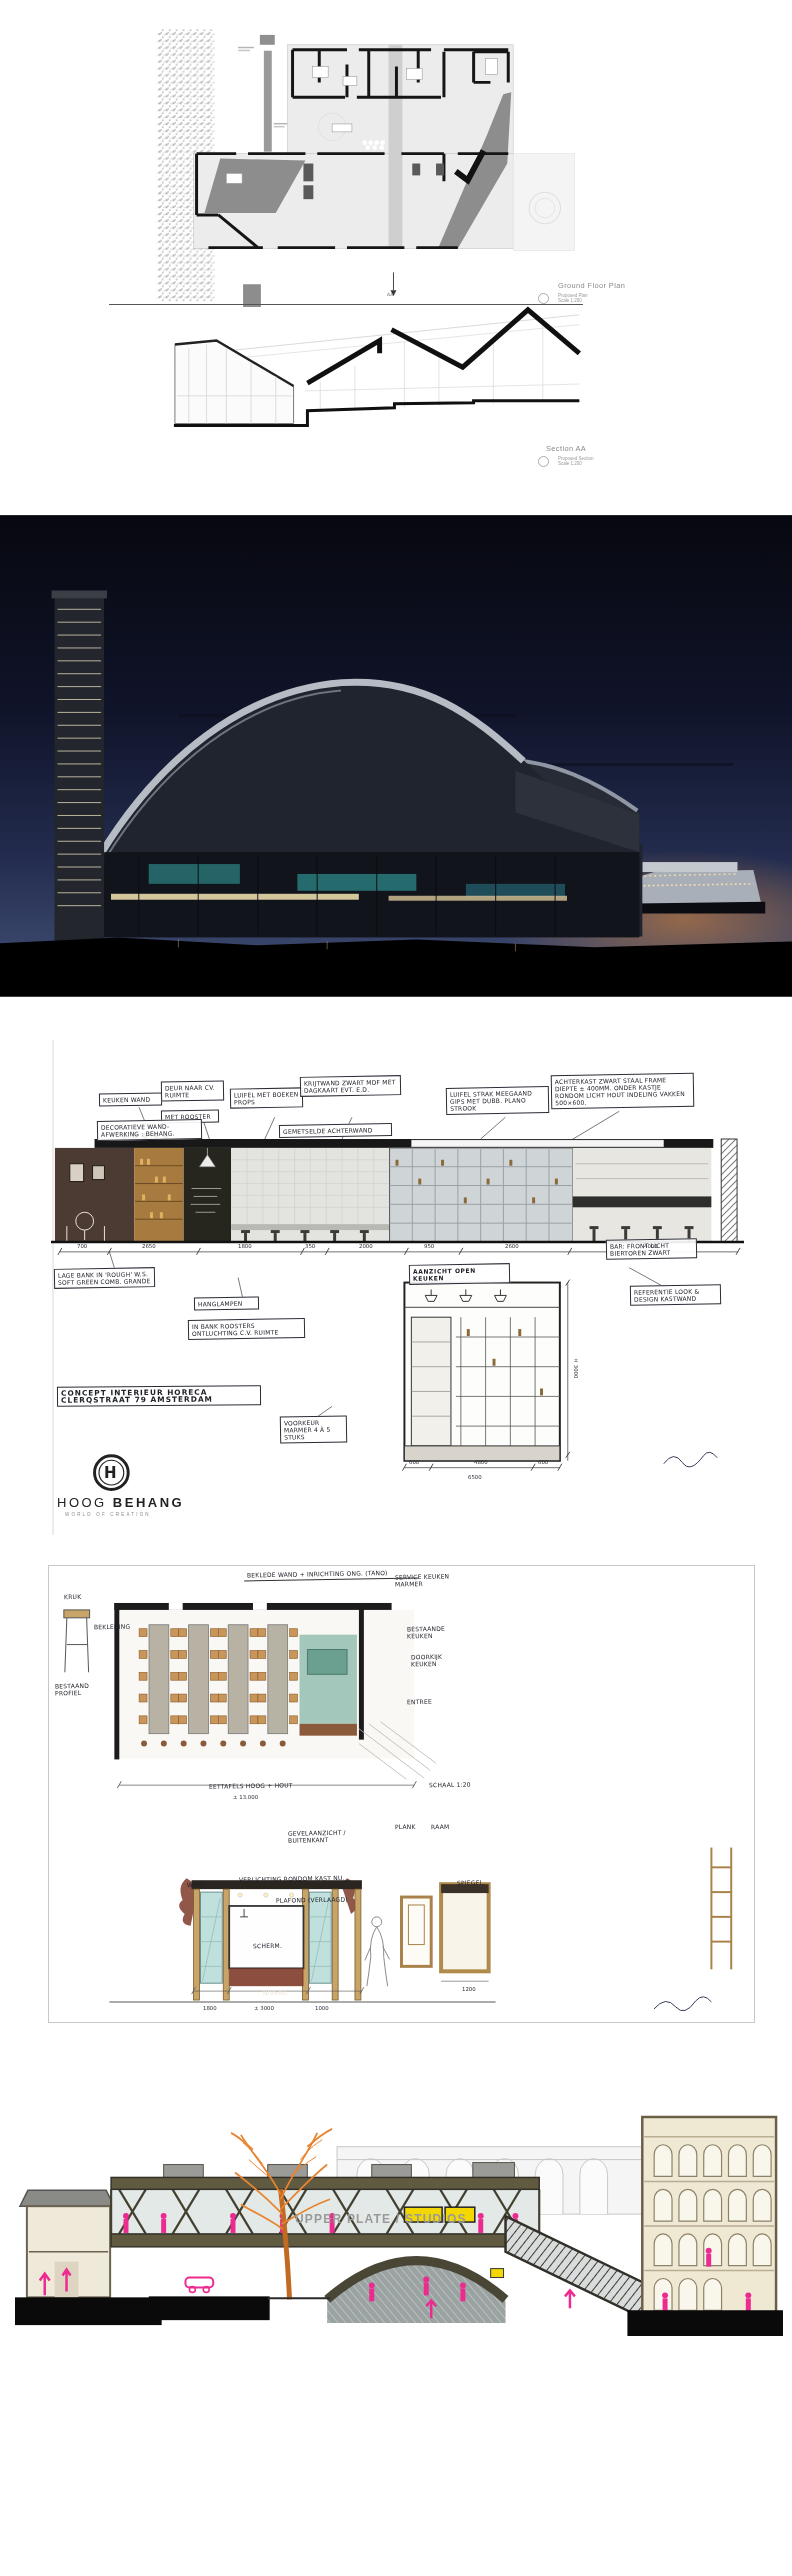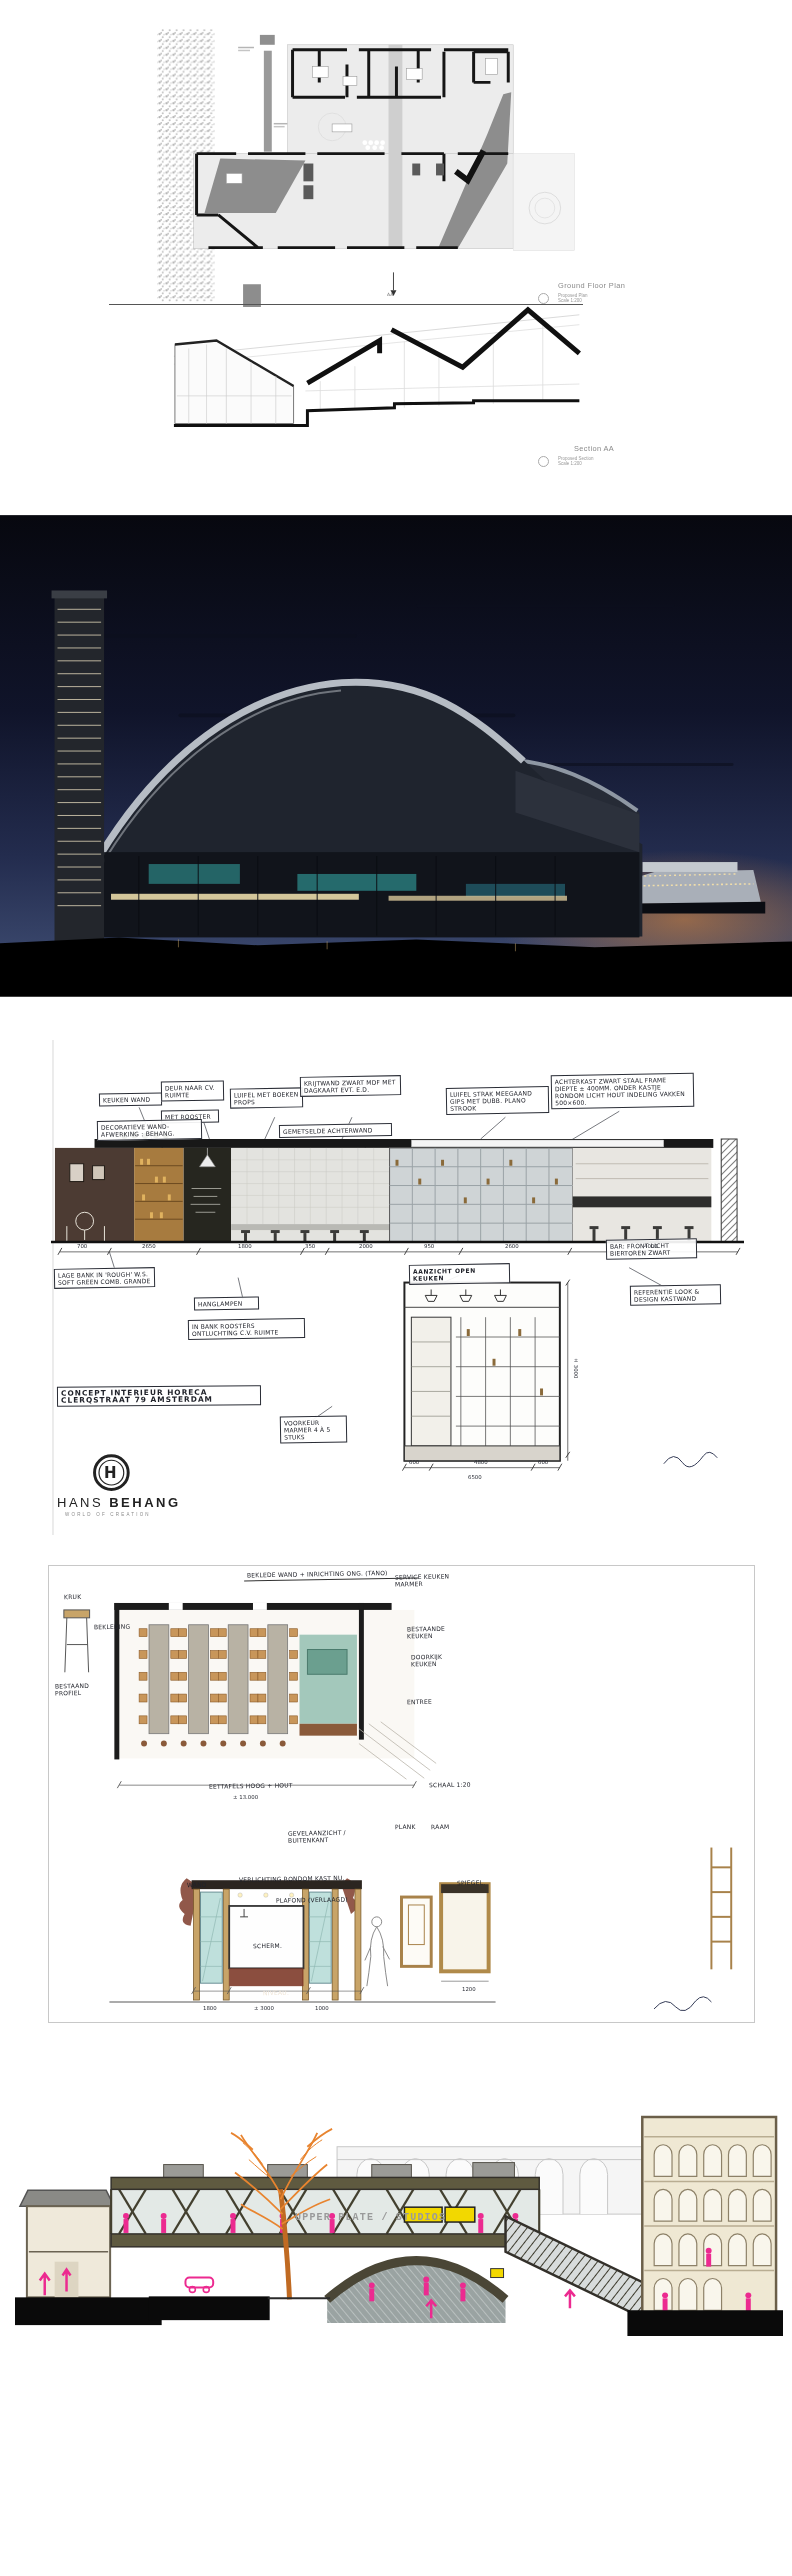--- a/index.html
+++ b/index.html
@@ -14,21 +14,21 @@
   .note{position:absolute;border:1px solid #2a2d36;background:rgba(255,255,255,.92);
         padding:2px 3px;transform:rotate(-1deg);}
   .note.plain{border:none;background:transparent;}
   .hdr{border-width:1.5px;font-weight:bold;letter-spacing:0.6px;}
   .dim{position:absolute;font-family:"DejaVu Sans",sans-serif;font-size:5.4px;color:#2a2d36;}
   .tinyAA{position:absolute;font-size:4.5px;color:#777;font-family:"DejaVu Sans",sans-serif;}
   .circ{position:absolute;width:9px;height:9px;border:1px solid #aaa;border-radius:50%;}
   .logoName{font-size:13px;letter-spacing:2.5px;color:#222;}
   .logoName b{font-weight:bold;}
   .logoSub{font-size:4.5px;letter-spacing:2.2px;color:#8a8a8a;}
-  .studios{color:#9a9a9a;font-size:10px;letter-spacing:1.2px;font-weight:bold;font-family:Liberation Mono, monospace;}
+  .studios{color:#9a9a9a;font-size:12px;letter-spacing:1.2px;font-weight:bold;}
 </style>
 </head>
 <body>
 
 <div id="page">
 
   <svg class="abs" style="left:109px;top:25px" width="471" height="282" viewBox="0 0 475 285">
     <defs>
       <pattern id="trees" width="7" height="7" patternUnits="userSpaceOnUse">
         <rect width="7" height="7" fill="#ffffff"></rect>
@@ -131,21 +131,21 @@
       <line x1="390" y1="45" x2="390" y2="108"></line>
         <line x1="440" y1="28" x2="440" y2="106"></line>
       <line x1="200" y1="95" x2="477" y2="88"></line>
     </g>
 
     <path d="M202,87 L275,44 L275,57" stroke="#101010" stroke-width="5" fill="none"></path>
     <path d="M287,33 L359,71 L425,13 L477,57" stroke="#101010" stroke-width="5" fill="none"></path>
 
     <path d="M67,130 H202 V115 L290,112 V108 L370,107 V105 H477" stroke="#101010" stroke-width="3" fill="none"></path>
   </svg>
-  <div class="abs meta" style="left:574px;top:444px">Section AA</div>
+  <div class="abs meta" style="left:546px;top:444px">Section AA</div>
   <div class="circ" style="left:538px;top:456px"></div>
   <div class="abs meta-sm" style="left:558px;top:456px">
     <div>Proposed Section</div>
     <div>Scale 1:200</div>
   </div>
 
   <svg class="abs" style="left:0;top:515px" width="793" height="482" viewBox="0 0 800 486">
     <defs>
       <linearGradient id="sky" x1="0" y1="0" x2="0" y2="1">
         <stop offset="0" stop-color="#07080f"></stop>
@@ -485,21 +485,21 @@
   <span class="dim" style="left:505px;top:1243px">2600</span>
   <span class="dim" style="left:644px;top:1243px">4000</span>
   <span class="dim" style="left:409px;top:1459px">600</span>
   <span class="dim" style="left:474px;top:1459px">4800</span>
   <span class="dim" style="left:538px;top:1459px">600</span>
   <span class="dim" style="left:468px;top:1474px">6500</span>
   <span class="dim" style="left:573px;top:1357px;writing-mode:vertical-rl">± 3000</span>
 
   <div class="note hw hdr" style="left:57px;top:1386px;width:196px;font-size:7.4px;letter-spacing:1px;transform:rotate(-.4deg)"><span>CONCEPT INTERIEUR HORECA CLERQSTRAAT 79 AMSTERDAM</span></div>
   <span class="abs" style="left:104px;top:1464px;font-size:15px;font-weight:bold;color:#222;font-family:'DejaVu Sans',sans-serif">H</span>
-  <div class="abs logoName" style="left:57px;top:1495px"><span>HANS </span><b>BEHANG</b></div>
+  <div class="abs logoName" style="left:57px;top:1495px"><span>HOOG </span><b>BEHANG</b></div>
   <div class="abs logoSub" style="left:65px;top:1512px">WORLD OF CREATION</div>
 
   <div class="abs" style="left:48px;top:1565px;width:705px;height:456px;border:1px solid #c8c8c8"></div>
   <svg class="abs" style="left:50px;top:1565px" width="703" height="474" viewBox="0 0 710 478">
 
     <rect x="68" y="45" width="300" height="150" fill="#faf8f4"></rect>
     <rect x="65" y="38" width="280" height="7" fill="#1c1c1c"></rect>
     <rect x="120" y="38" width="14" height="7" fill="#fff"></rect>
       <rect x="205" y="38" width="14" height="7" fill="#fff"></rect>
     <rect x="65" y="38" width="5" height="158" fill="#1c1c1c"></rect>

